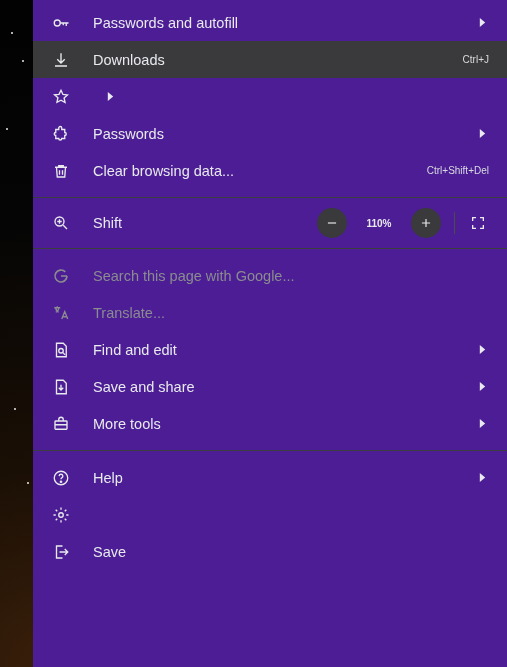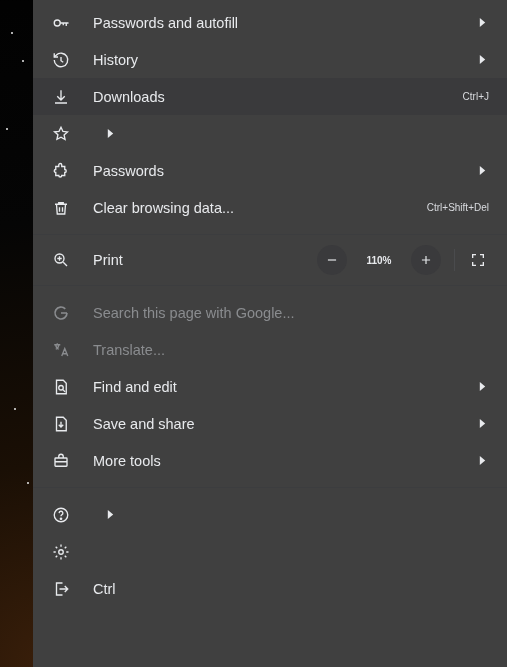--- a/index.html
+++ b/index.html
@@ -1,18 +1,18 @@
 <!DOCTYPE html>
 <html><head>
 <meta charset="utf-8">
 <style>
   html,body{margin:0;padding:0;width:507px;height:667px;background:#000;font-family:"Segoe UI",Arial,sans-serif;overflow:hidden}
   .bg{position:absolute;inset:0;background:radial-gradient(circle at 10% 100%,#3a1f0a 0%,#1a0f05 25%,#050505 55%,#000 100%)}
   .star{position:absolute;width:2px;height:2px;background:#e8e8e8;border-radius:50%}
-  .menu{position:absolute;left:33px;top:0;right:0;bottom:0;background:#404040;color:#e8eaed;font-size:14.5px}
+  .menu{position:absolute;left:33px;top:0;right:0;bottom:0;background:#4c1d95;color:#e8eaed;font-size:14.5px}
   .section{padding:4px 0}
   .item{display:flex;align-items:center;height:37px;padding:0 18px 0 18px;cursor:pointer;position:relative}
   .item.hover{background:#3a3a3c}
   .item.disabled{color:#8a8c8f;cursor:default}
   .icon{width:20px;height:20px;flex:0 0 20px;margin-right:22px;display:flex;align-items:center;justify-content:center}
   .icon svg{width:18px;height:18px}
   .label{flex:1 1 auto;white-space:nowrap}
   .accel{color:#d9dbdf;font-size:10px;margin-left:10px}
   .chev{flex:0 0 14px;margin-left:10px;display:flex;align-items:center;justify-content:center}
   .chev svg{width:9px;height:9px}
@@ -47,35 +47,20 @@
           </svg>
       </span>
       <span class="label">Passwords and autofill</span>
       <span class="chev">
           <svg viewBox="0 0 10 10" fill="#e8eaed">
             <path d="M2 0l6 5-6 5z"></path>
           </svg>
         </span>
     </div>
 
-    <div class="item">
-      <span class="icon">
-        <svg viewBox="0 0 24 24" fill="none" stroke="#e8eaed" stroke-width="1.8">
-            <path d="M3 12a9 9 0 1 0 2.5-6.3L3 8"></path>
-            <path d="M3 3v5h5"></path>
-            <path d="M12 8v5l3 2"></path>
-          </svg>
-      </span>
-      <span class="label">History</span>
-      <span class="chev">
-          <svg viewBox="0 0 10 10" fill="#e8eaed">
-            <path d="M2 0l6 5-6 5z"></path>
-          </svg>
-        </span>
-    </div>
 
     <div class="item hover">
       <span class="icon">
         <svg viewBox="0 0 24 24" fill="none" stroke="#e8eaed" stroke-width="1.8">
             <path d="M12 3v12M7 11l5 5 5-5M4 20h16"></path>
           </svg>
       </span>
       <span class="label">Downloads</span>
       <span class="accel">Ctrl+J</span>
     </div>
@@ -121,21 +106,21 @@
 
   <div class="divider"></div>
 
   <div class="zoomrow">
     <span class="icon">
       <svg viewBox="0 0 24 24" fill="none" stroke="#e8eaed" stroke-width="1.8">
           <circle cx="10" cy="10" r="6"></circle>
           <path d="M15 15l5 5M7 10h6M10 7v6"></path>
         </svg>
     </span>
-    <span class="label">Print</span>
+    <span class="label">Shift</span>
     <span class="zbtn">
       <svg viewBox="0 0 24 24" stroke="#e8eaed" stroke-width="2">
           <path d="M5 12h14"></path>
         </svg>
     </span>
     <span class="zval">110%</span>
     <span class="zbtn">
       <svg viewBox="0 0 24 24" stroke="#e8eaed" stroke-width="2">
           <path d="M5 12h14M12 5v14"></path>
         </svg>
@@ -224,20 +209,21 @@
   <div class="section">
 
     <div class="item">
       <span class="icon">
         <svg viewBox="0 0 24 24" fill="none" stroke="#e8eaed" stroke-width="1.8">
             <circle cx="12" cy="12" r="9"></circle>
             <path d="M9.5 9.5a2.5 2.5 0 1 1 3.5 2.3c-1 .5-1 1.2-1 2"></path>
             <circle cx="12" cy="17" r="0.9" fill="#e8eaed"></circle>
           </svg>
       </span>
+      <span class="label">Help</span>
       <span class="chev">
           <svg viewBox="0 0 10 10" fill="#e8eaed">
             <path d="M2 0l6 5-6 5z"></path>
           </svg>
         </span>
     </div>
 
     <div class="item">
       <span class="icon">
         <svg viewBox="0 0 24 24" fill="none" stroke="#e8eaed" stroke-width="1.8">
@@ -246,17 +232,17 @@
           </svg>
       </span>
     </div>
 
     <div class="item">
       <span class="icon">
         <svg viewBox="0 0 24 24" fill="none" stroke="#e8eaed" stroke-width="1.8">
             <path d="M14 4h-8v16h8M10 12h11M17 8l4 4-4 4"></path>
           </svg>
       </span>
-      <span class="label">Ctrl</span>
+      <span class="label">Save</span>
     </div>
 
   </div>
 </div>
 
 </body></html>

